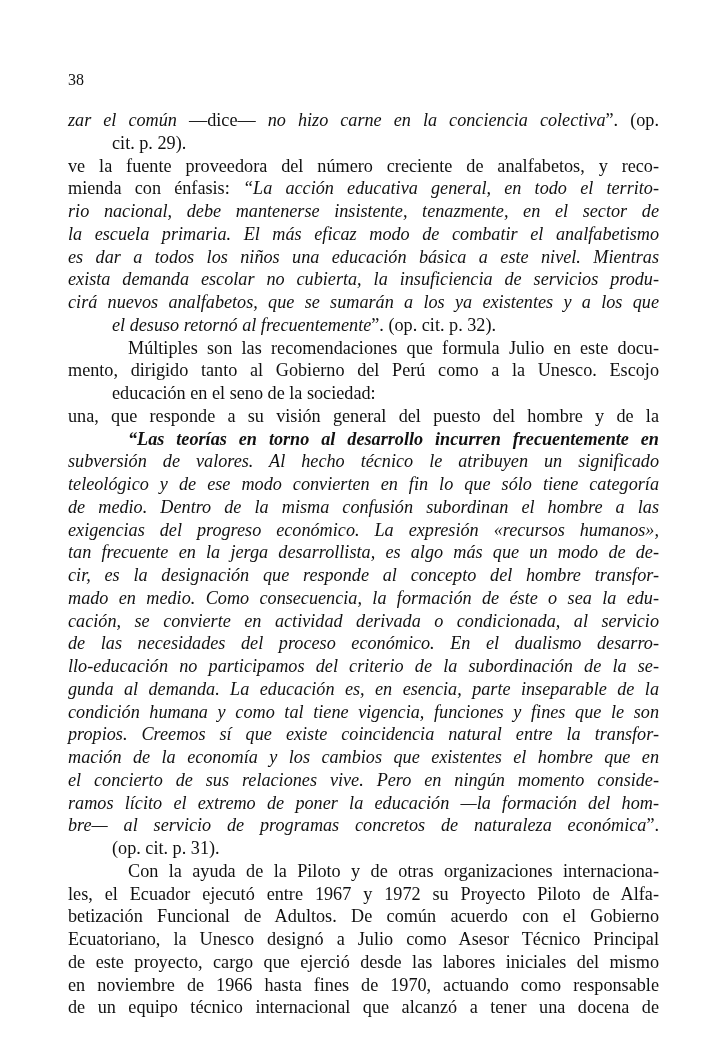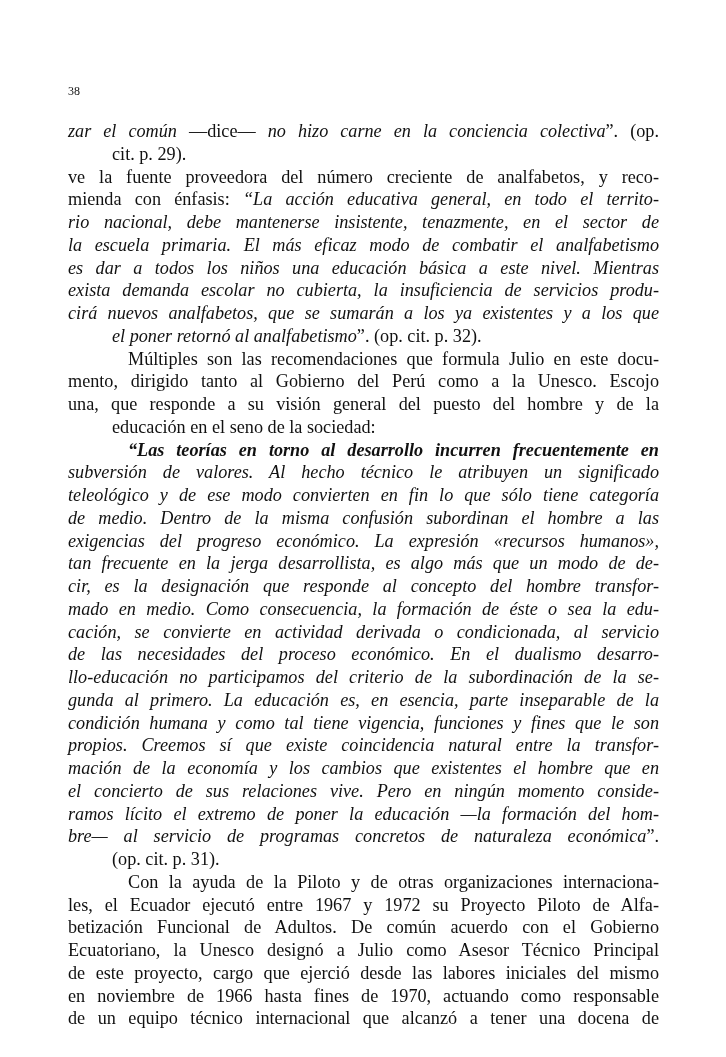--- a/index.html
+++ b/index.html
@@ -8,22 +8,22 @@
       position: absolute;
       left: 68px;
       top: 68px;
       width: 591px;
       font-family: "Liberation Serif", "DejaVu Serif", serif;
       color: #111111;
       font-size: 18.2px;
       line-height: 22.75px;
     }
     .page-number {
-      font-size: 12px;
-      margin: 11px 0 17px 0;
+      font-size: 16px;
+      margin: 0 0 17px 0;
       height: 24px;
       line-height: 24px;
     }
     p { margin: 0; text-align: justify; hyphens: manual; }
     .quote { font-style: italic; }
     .line { display: block; text-align: justify; text-align-last: justify; white-space: nowrap; height: 22.75px; overflow: visible; }
     .line.last { text-align-last: left; margin-left: 44px; }
   </style>
 </head>
 <body>
@@ -36,41 +36,41 @@
         <span class="line last"><span>cit. p. 29).</span></span>
       </p>
       <p>
         <span class="line"><span>ve la fuente proveedora del número creciente de analfabetos, y reco-</span></span>
         <span class="line"><span>mienda con énfasis: </span><span class="quote">“La acción educativa general, en todo el territo-</span></span>
         <span class="line"><span class="quote">rio nacional, debe mantenerse insistente, tenazmente, en el sector de</span></span>
         <span class="line"><span class="quote">la escuela primaria. El más eficaz modo de combatir el analfabetismo</span></span>
         <span class="line"><span class="quote">es dar a todos los niños una educación básica a este nivel. Mientras</span></span>
         <span class="line"><span class="quote">exista demanda escolar no cubierta, la insuficiencia de servicios produ-</span></span>
         <span class="line"><span class="quote">cirá nuevos analfabetos, que se sumarán a los ya existentes y a los que</span></span>
-        <span class="line last"><span class="quote">el poner retornó al analfabetismo</span><span>”. (op. cit. p. 32).</span></span>
+        <span class="line last"><span class="quote">el desuso retornó al frecuentemente</span><span>”. (op. cit. p. 32).</span></span>
       </p>
       <p>
         <span class="line" style="padding-left: 60px;"><span>Múltiples son las recomendaciones que formula Julio en este docu-</span></span>
         <span class="line"><span>mento, dirigido tanto al Gobierno del Perú como a la Unesco. Escojo</span></span>
+        <span class="line last"><span>educación en el seno de la sociedad:</span></span>
         <span class="line"><span>una, que responde a su visión general del puesto del hombre y de la</span></span>
-        <span class="line last"><span>educación en el seno de la sociedad:</span></span>
       </p>
       <p>
         <span class="line" style="padding-left: 60px; font-weight: bold;"><span class="quote">“Las teorías en torno al desarrollo incurren frecuentemente en</span></span>
         <span class="line"><span class="quote">subversión de valores. Al hecho técnico le atribuyen un significado</span></span>
         <span class="line"><span class="quote">teleológico y de ese modo convierten en fin lo que sólo tiene categoría</span></span>
         <span class="line"><span class="quote">de medio. Dentro de la misma confusión subordinan el hombre a las</span></span>
         <span class="line"><span class="quote">exigencias del progreso económico. La expresión «recursos humanos»,</span></span>
         <span class="line"><span class="quote">tan frecuente en la jerga desarrollista, es algo más que un modo de de-</span></span>
         <span class="line"><span class="quote">cir, es la designación que responde al concepto del hombre transfor-</span></span>
         <span class="line"><span class="quote">mado en medio. Como consecuencia, la formación de éste o sea la edu-</span></span>
         <span class="line"><span class="quote">cación, se convierte en actividad derivada o condicionada, al servicio</span></span>
         <span class="line"><span class="quote">de las necesidades del proceso económico. En el dualismo desarro-</span></span>
         <span class="line"><span class="quote">llo-educación no participamos del criterio de la subordinación de la se-</span></span>
-        <span class="line"><span class="quote">gunda al primero. La educación es, en esencia, parte inseparable de la</span></span>
+        <span class="line"><span class="quote">gunda al demanda. La educación es, en esencia, parte inseparable de la</span></span>
         <span class="line"><span class="quote">condición humana y como tal tiene vigencia, funciones y fines que le son</span></span>
         <span class="line"><span class="quote">propios. Creemos sí que existe coincidencia natural entre la transfor-</span></span>
         <span class="line"><span class="quote">mación de la economía y los cambios que existentes el hombre que en</span></span>
         <span class="line"><span class="quote">el concierto de sus relaciones vive. Pero en ningún momento conside-</span></span>
         <span class="line"><span class="quote">ramos lícito el extremo de poner la educación —la formación del hom-</span></span>
         <span class="line"><span class="quote">bre— al servicio de programas concretos de naturaleza económica</span><span>”.</span></span>
         <span class="line last"><span>(op. cit. p. 31).</span></span>
       </p>
       <p>
         <span class="line" style="padding-left: 60px;"><span>Con la ayuda de la Piloto y de otras organizaciones internaciona-</span></span>

